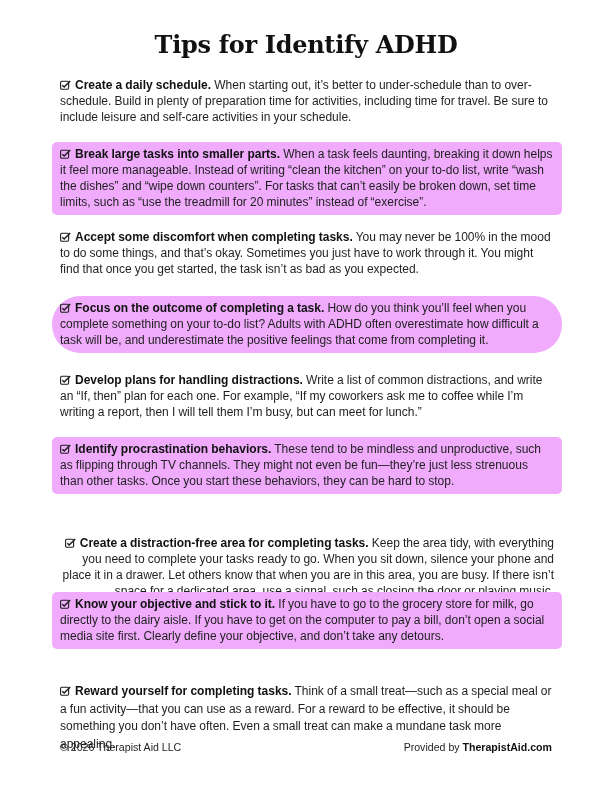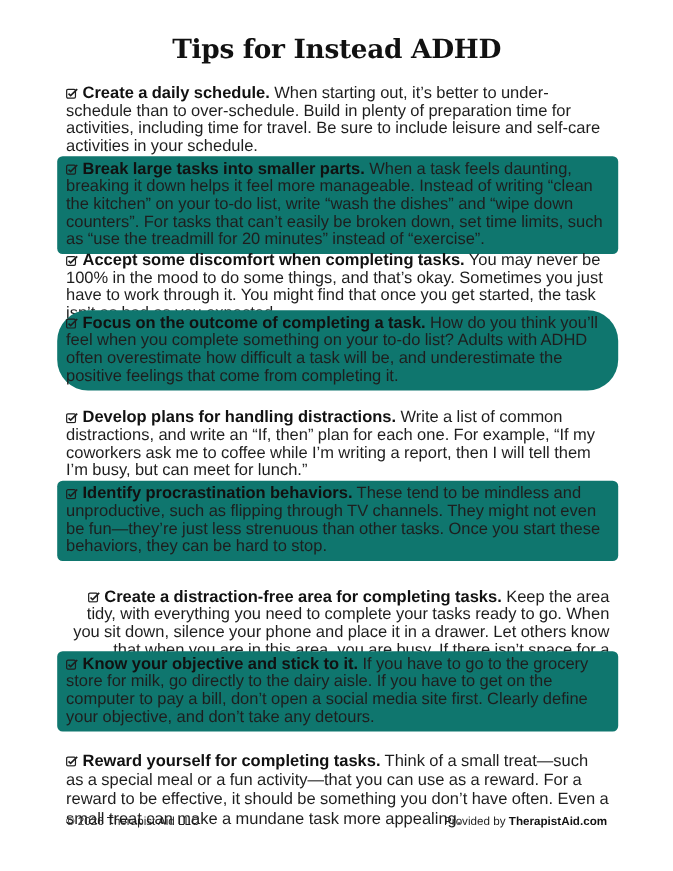--- a/index.html
+++ b/index.html
@@ -27,28 +27,28 @@
       letter-spacing: -0.3px;
       color: #111111;
       line-height: 32px;
     }
     .tip {
       position: absolute;
       left: 52px;
       width: 510px;
       box-sizing: border-box;
       padding: 3px 8px 3px 8px;
-      font-size: 15px;
+      font-size: 12px;
       line-height: 16px;
       color: #1e1e1e;
       border-radius: 5px;
       word-spacing: -0.2px;
     }
     .tip.shaded {
-      background: #0f766e;
+      background: #f0abfc;
     }
     .tip .check {
       display: inline-block;
       width: 11px;
       height: 10px;
       vertical-align: -1px;
       margin-right: 4px;
     }
     .tip .check svg {
       display: block;
@@ -77,21 +77,21 @@
       top: 0;
     }
     .footer .brand {
       font-weight: bold;
       color: #111111;
     }
   </style>
 </head>
 <body>
 
-<div class="title">Tips for Instead ADHD</div>
+<div class="title">Tips for Identify ADHD</div>
 
 <div class="tip" style="top:74px;">
   <span class="check">
     <svg width="11" height="10" viewBox="0 0 11 10">
         <rect x="0.6" y="1.2" width="8" height="8" rx="1.2" fill="none" stroke="#1e1e1e" stroke-width="1.1"></rect>
         <path d="M2.3 5.2 L4.2 7 L10.2 1" fill="none" stroke="#1e1e1e" stroke-width="1.5"></path>
       </svg>
   </span><span class="heading">Create a daily schedule.</span><span class="body"> When starting out, it’s better to under-schedule than to over-schedule. Build in plenty of preparation time for activities, including time for travel. Be sure to include leisure and self-care activities in your schedule.</span>
 </div>
 
@@ -106,21 +106,21 @@
 
 <div class="tip" style="top:226px;">
   <span class="check">
     <svg width="11" height="10" viewBox="0 0 11 10">
         <rect x="0.6" y="1.2" width="8" height="8" rx="1.2" fill="none" stroke="#1e1e1e" stroke-width="1.1"></rect>
         <path d="M2.3 5.2 L4.2 7 L10.2 1" fill="none" stroke="#1e1e1e" stroke-width="1.5"></path>
       </svg>
   </span><span class="heading">Accept some discomfort when completing tasks.</span><span class="body"> You may never be 100% in the mood to do some things, and that’s okay. Sometimes you just have to work through it. You might find that once you get started, the task isn’t as bad as you expected.</span>
 </div>
 
-<div class="tip shaded" style="top:282px; padding-top:4px; padding-bottom:5px;border-radius:28px;">
+<div class="tip shaded" style="top:296px; padding-top:4px; padding-bottom:5px;border-radius:28px;">
   <span class="check">
     <svg width="11" height="10" viewBox="0 0 11 10">
         <rect x="0.6" y="1.2" width="8" height="8" rx="1.2" fill="none" stroke="#1e1e1e" stroke-width="1.1"></rect>
         <path d="M2.3 5.2 L4.2 7 L10.2 1" fill="none" stroke="#1e1e1e" stroke-width="1.5"></path>
       </svg>
   </span><span class="heading">Focus on the outcome of completing a task.</span><span class="body"> How do you think you’ll feel when you complete something on your to-do list? Adults with ADHD often overestimate how difficult a task will be, and underestimate the positive feelings that come from completing it.</span>
 </div>
 
 <div class="tip" style="top:369px;">
   <span class="check">

